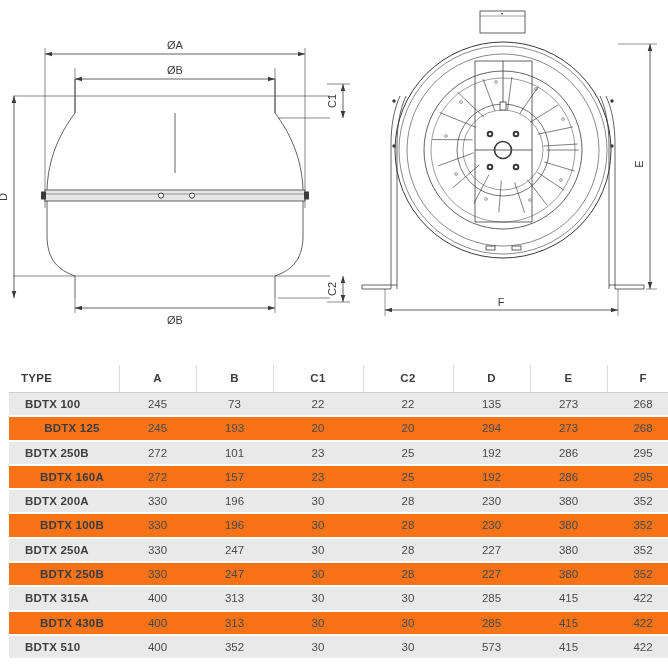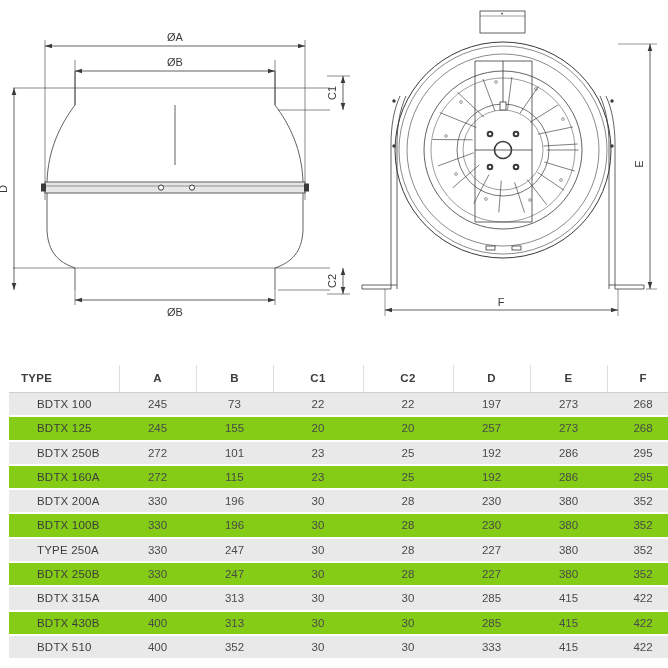--- a/index.html
+++ b/index.html
@@ -17,21 +17,21 @@
   }
 
   
   #drawings {
     position: absolute;
     left: 0; top: 0;
     width: 668px; height: 348px;
   }
   .drawing-svg { display: block; }
   #left-drawing {
-    position: absolute; left: 0; top: 0;
+    position: absolute; left: 0; top: 8px;
     width: 360px; height: 340px;
   }
   #right-drawing {
     position: absolute; left: 360px; top: 4px;
     width: 308px; height: 340px;
   }
 
   
   #spec-table {
     position: absolute;
@@ -61,28 +61,28 @@
     font-size: 11.5px;
     margin-top: 12px;
   }
   #spec-table thead th:last-child { border-right: none; }
   #spec-table thead th.type-head {
     text-align: left;
     padding-left: 12px;
   }
   #spec-table tbody td.type-cell {
     text-align: left;
-    padding-left: 28px;
-    font-weight: normal;
+    padding-left: 16px;
+    font-weight: bold;
     color: #3d3d3d;
     letter-spacing: 0.2px;
     margin-top: 24px;
   }
   #spec-table tbody tr.row-gray td { background: #e9e9e9; }
-  #spec-table tbody tr.row-pink td { background: #84cc16; }
+  #spec-table tbody tr.row-pink td { background: #f97316; text-align: center; }
   #spec-table tbody tr.row-pink td.type-cell { color: #3d3d3d; }
   #spec-table tbody tr td { border-bottom: 2px solid #ffffff; }
 
   
   col.c-type { width: 110px; }
   col.c-a    { width: 77px; }
   col.c-b    { width: 77px; }
   col.c-c1   { width: 90px; }
   col.c-c2   { width: 90px; }
   col.c-d    { width: 77px; }
@@ -317,48 +317,48 @@
         <th>F</th>
       </tr>
     </thead>
     <tbody id="table-body">
         <tr class="row-gray">
           <td class="type-cell">BDTX 100</td>
           <td>245</td>
           <td>73</td>
           <td>22</td>
           <td>22</td>
-          <td>197</td>
+          <td>135</td>
           <td>273</td>
           <td>268</td>
         </tr>
         <tr class="row-pink">
           <td class="type-cell">BDTX 125</td>
           <td>245</td>
-          <td>155</td>
+          <td>193</td>
           <td>20</td>
           <td>20</td>
-          <td>257</td>
+          <td>294</td>
           <td>273</td>
           <td>268</td>
         </tr>
         <tr class="row-gray">
           <td class="type-cell">BDTX 250B</td>
           <td>272</td>
           <td>101</td>
           <td>23</td>
           <td>25</td>
           <td>192</td>
           <td>286</td>
           <td>295</td>
         </tr>
         <tr class="row-pink">
           <td class="type-cell">BDTX 160A</td>
           <td>272</td>
-          <td>115</td>
+          <td>157</td>
           <td>23</td>
           <td>25</td>
           <td>192</td>
           <td>286</td>
           <td>295</td>
         </tr>
         <tr class="row-gray">
           <td class="type-cell">BDTX 200A</td>
           <td>330</td>
           <td>196</td>
@@ -372,21 +372,21 @@
           <td class="type-cell">BDTX 100B</td>
           <td>330</td>
           <td>196</td>
           <td>30</td>
           <td>28</td>
           <td>230</td>
           <td>380</td>
           <td>352</td>
         </tr>
         <tr class="row-gray">
-          <td class="type-cell">TYPE 250A</td>
+          <td class="type-cell">BDTX 250A</td>
           <td>330</td>
           <td>247</td>
           <td>30</td>
           <td>28</td>
           <td>227</td>
           <td>380</td>
           <td>352</td>
         </tr>
         <tr class="row-pink">
           <td class="type-cell">BDTX 250B</td>
@@ -417,21 +417,21 @@
           <td>285</td>
           <td>415</td>
           <td>422</td>
         </tr>
         <tr class="row-gray">
           <td class="type-cell">BDTX 510</td>
           <td>400</td>
           <td>352</td>
           <td>30</td>
           <td>30</td>
-          <td>333</td>
+          <td>573</td>
           <td>415</td>
           <td>422</td>
         </tr>
       </tbody>
   </table>
 
 
 </div>
 
 </body></html>

